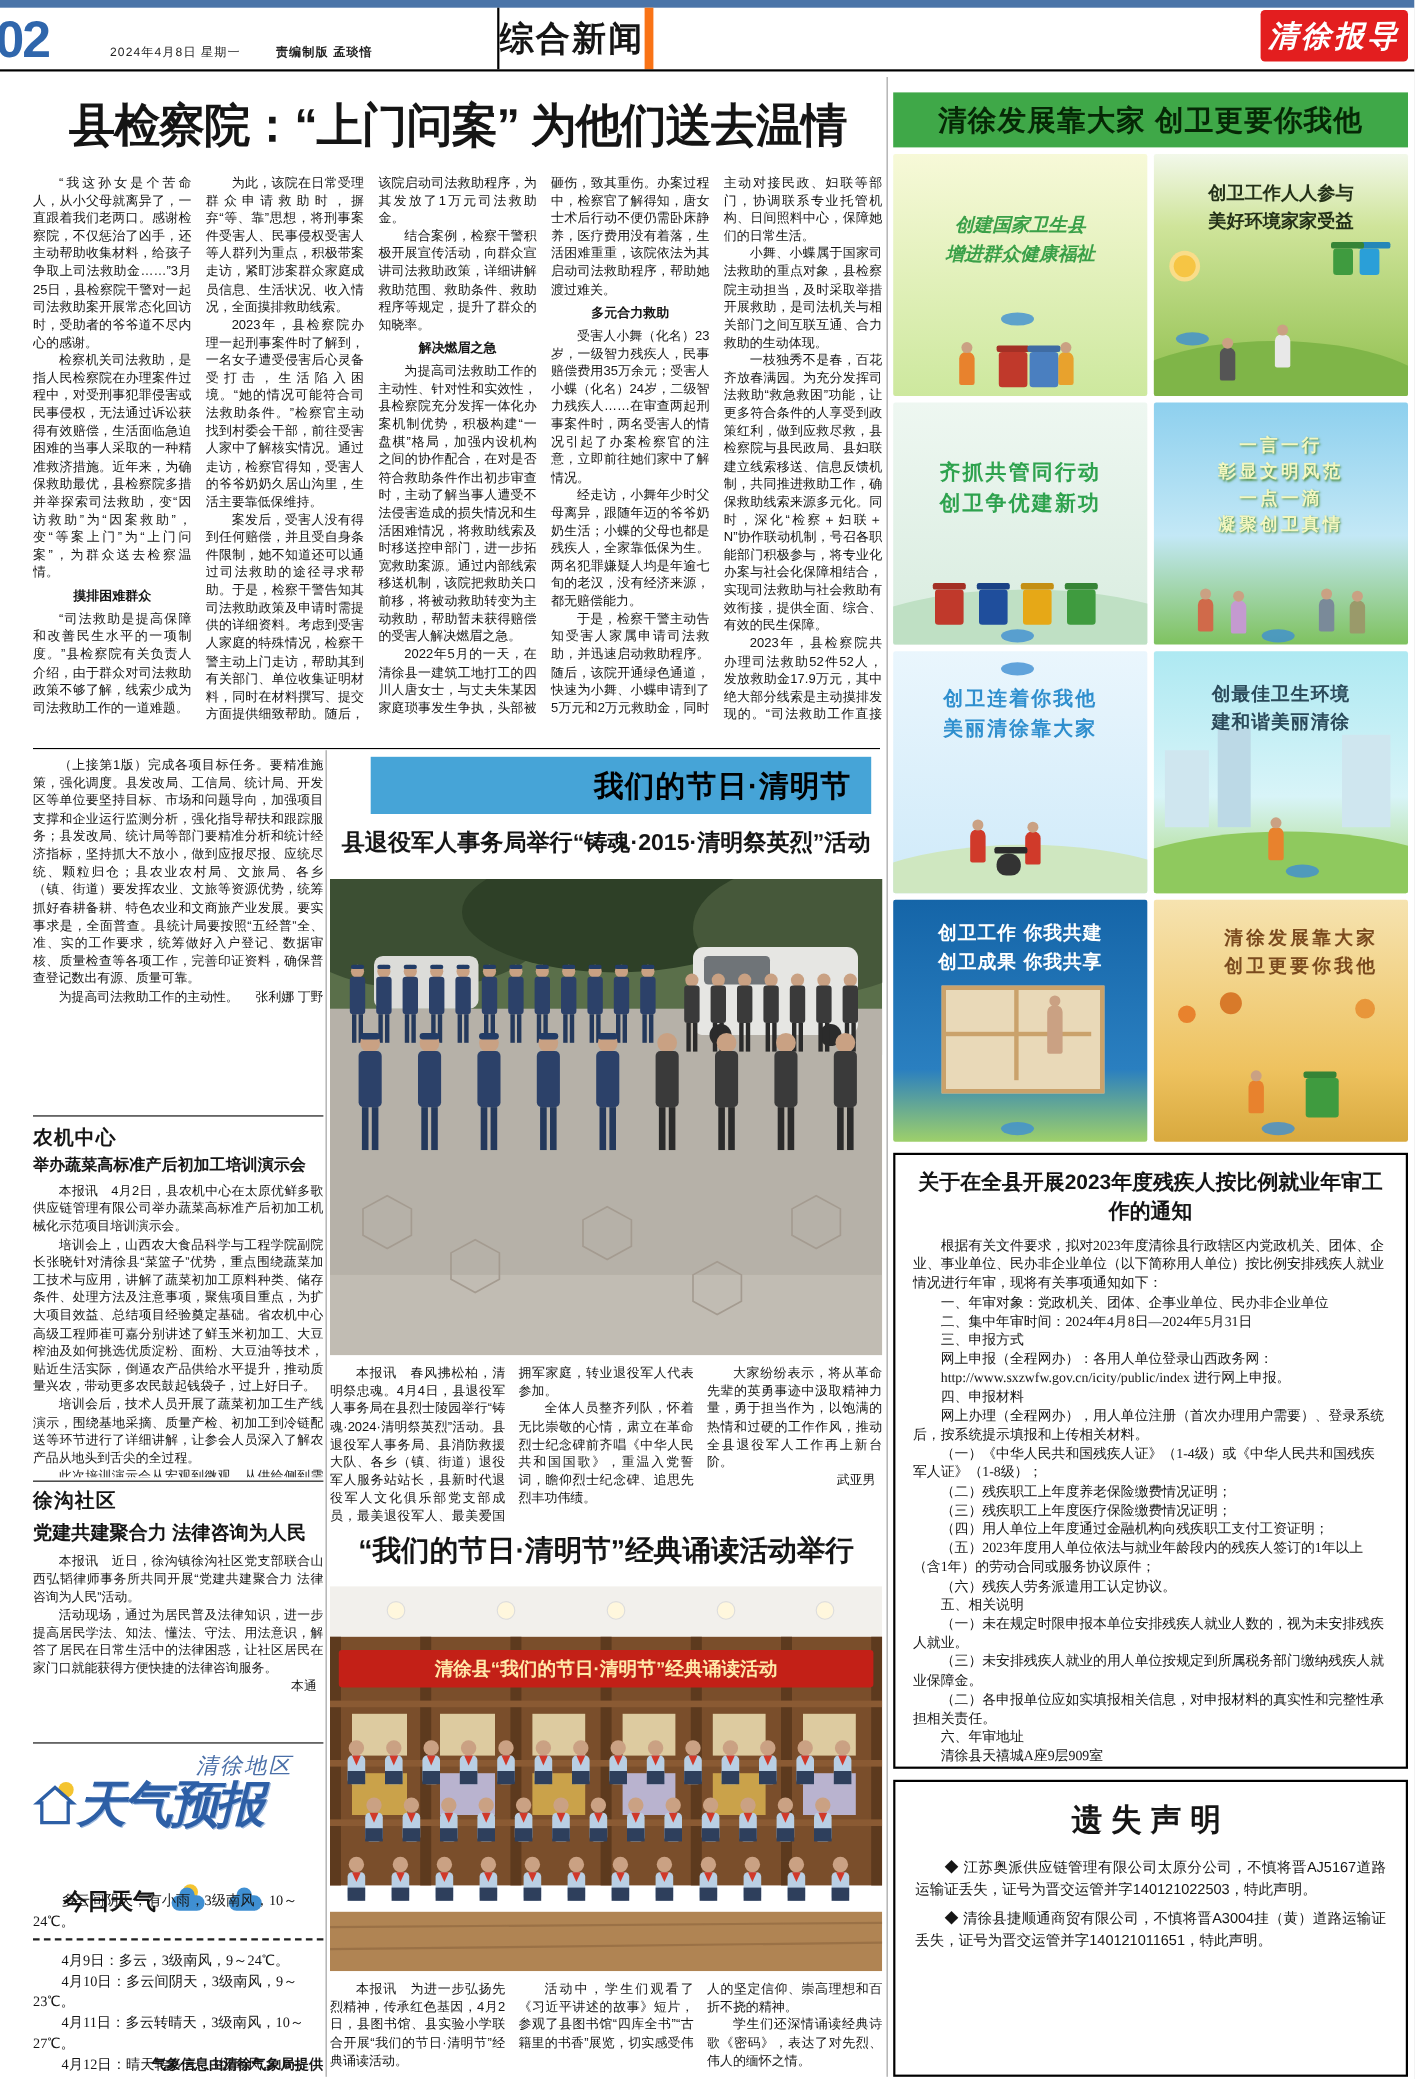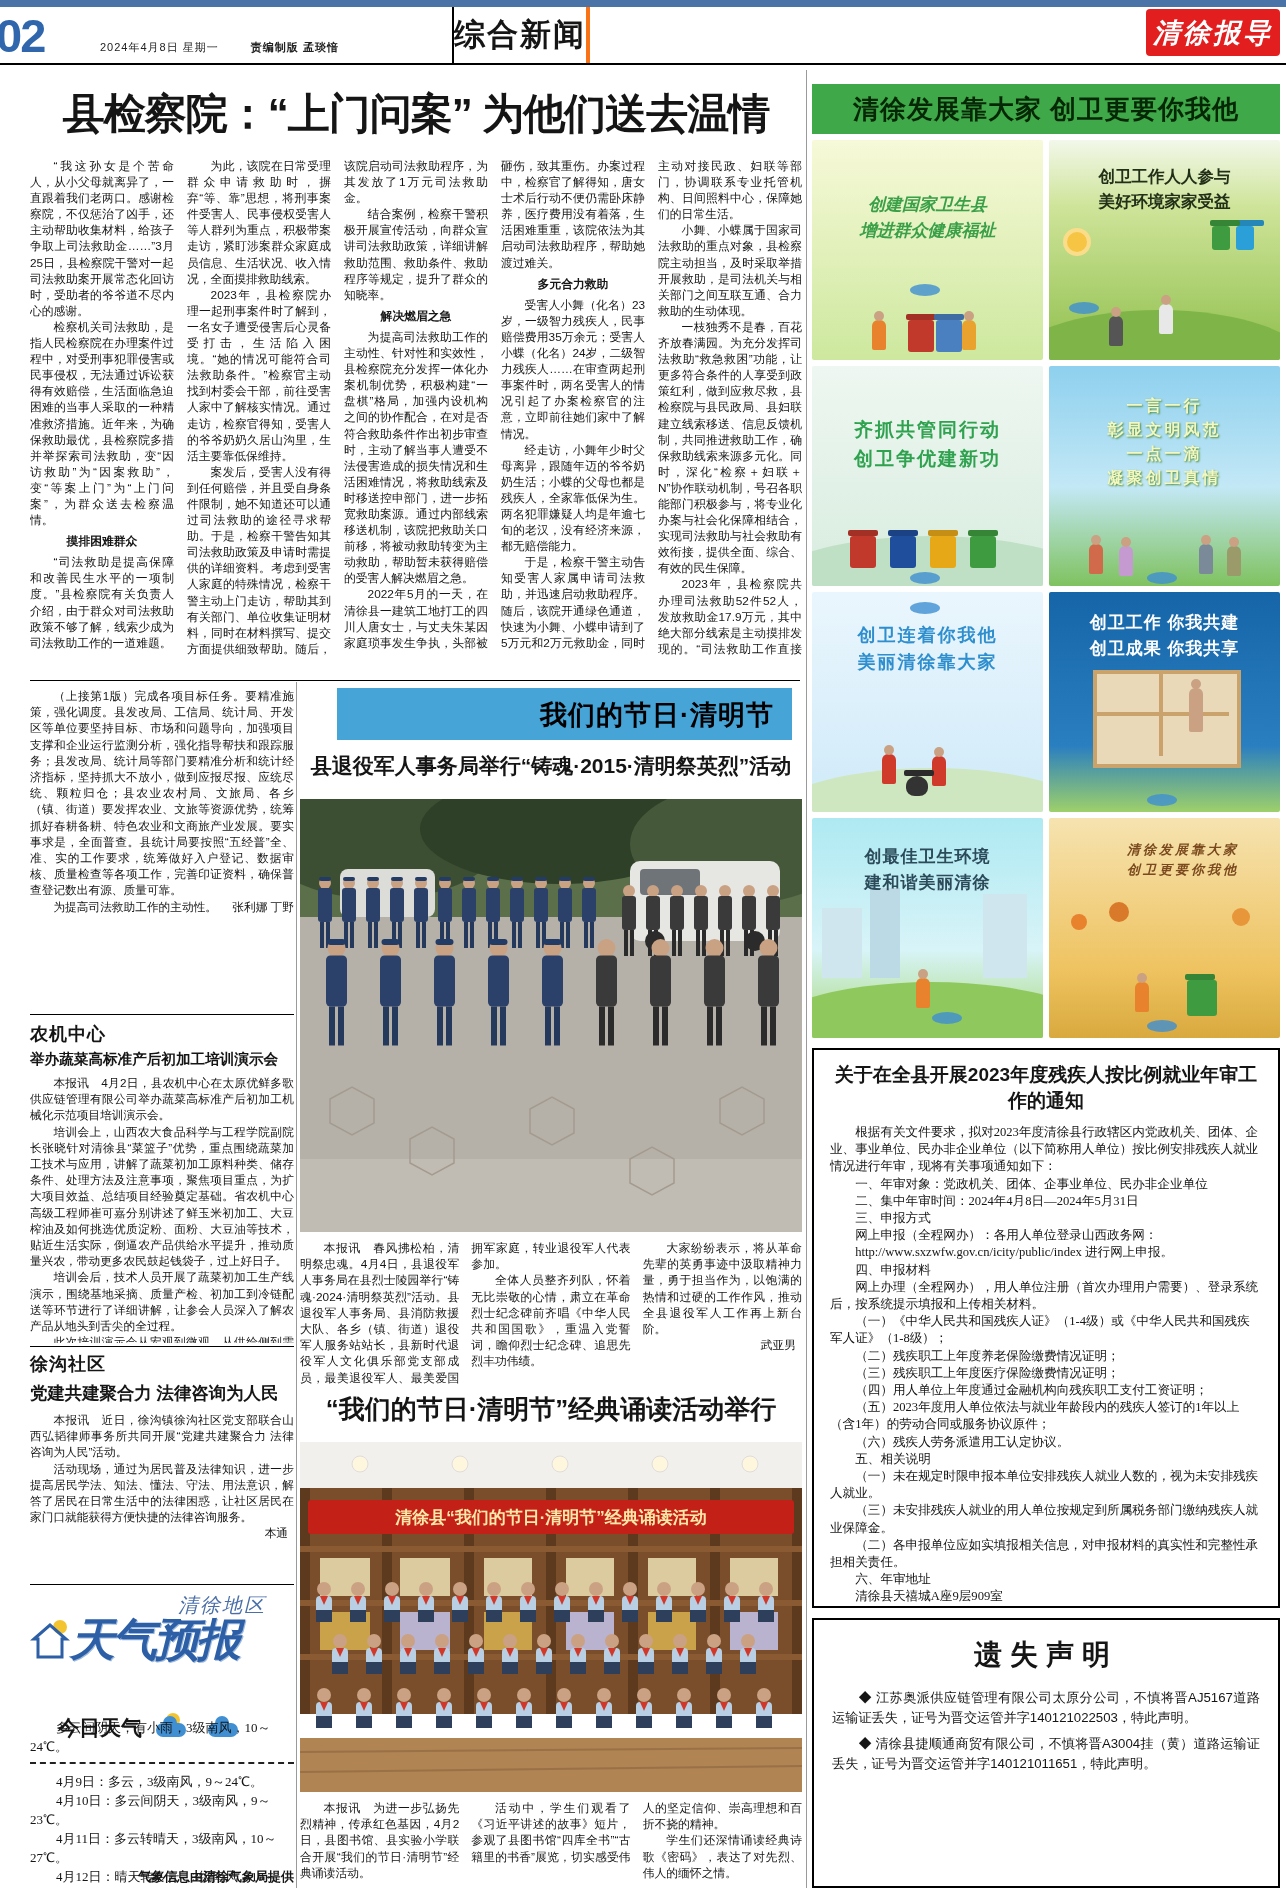--- a/index.html
+++ b/index.html
@@ -4,21 +4,21 @@
 <style>
   html,body{margin:0;padding:0;background:#e9e9e9;}
   #page{position:relative;width:1286px;height:1890px;background:#fff;margin:0 auto;
         font-family:"Liberation Sans",sans-serif;color:#151515;overflow:hidden;}
   .abs{position:absolute;}
   
   .topbar{left:0;top:0;width:1286px;height:7px;background:#4a74a8;}
   .pagenum{left:-4px;top:8px;font-size:47px;font-weight:900;color:#2f66ac;letter-spacing:-2px;}
   .dateline{left:100px;top:40px;font-size:11px;color:#222;letter-spacing:1px;}
   .dateline b{margin-left:28px;font-weight:bold;}
-  .section-box{left:452px;top:7px;width:132px;height:56px;border-left:2px solid #000;border-right:4px solid #f97316;
+  .section-box{left:452px;top:7px;width:132px;height:56px;border-left:2px solid #000;border-right:8px solid #f97316;
      display:flex;align-items:center;justify-content:center;font-size:31px;font-weight:900;letter-spacing:2px;}
   .masthead{left:1146px;top:9px;width:134px;height:47px;background:#e31e1f;border-radius:4px;color:#fff;
      display:flex;align-items:center;justify-content:center;font-family:"Liberation Serif",serif;
      font-style:italic;font-weight:bold;font-size:27px;letter-spacing:3px;}
   .header-rule{left:0;top:63px;width:1286px;height:2px;background:#000;}
   
   .vrule{width:1px;background:#9a9a9a;}
   .hrule{height:1px;background:#000;}
   
   .lead{left:30px;top:76px;width:772px;}
@@ -459,46 +459,46 @@
       <div class="wm" style="left:98px;top:10px;"></div>
       <div class="pslogan" style="margin-top:30px;color:#2f8fce;font-size:18px;letter-spacing:2px;">
         <div>创卫连着你我他</div>
         <div>美丽清徐靠大家</div>
       </div>
       <div class="hill" style="left:-50px;bottom:-66px;width:340px;height:110px;background:#cfe7c0;"></div>
       <div class="fig" style="left:70px;bottom:28px;background:#d03a2a;"></div>
       <div class="fig" style="left:120px;bottom:26px;background:#d03a2a;"></div>
       <div class="bin" style="left:94px;bottom:16px;background:#333;width:22px;height:20px;border-radius:50% 50% 40% 40%;"></div>
     </div>
-    <div class="poster" style="background:linear-gradient(180deg,#1565a8,#2a7fc0 70%,#9ed06a 100%);">
-      <div class="pslogan" style="margin-top:18px;color:#fff;font-size:17px;letter-spacing:1px;">
-        <div>创卫工作 你我共建</div>
-        <div>创卫成果 你我共享</div>
-      </div>
-      <div style="position:absolute;left:44px;top:78px;width:140px;height:90px;background:#e9d9b8;border:4px solid #caa26b;">
-        <div style="position:absolute;left:62px;top:0;width:4px;height:82px;background:#caa26b;"></div>
-        <div style="position:absolute;left:0;top:38px;width:132px;height:4px;background:#caa26b;"></div>
-      </div>
-      <div class="fig" style="left:140px;top:96px;background:#caa183;height:44px;"></div>
-      <div class="wm" style="left:98px;bottom:6px;"></div>
-    </div>
     <div class="poster" style="background:linear-gradient(180deg,#aee9f2,#d8f4f8 60%,#a8d877 100%);">
       <div class="pslogan" style="margin-top:26px;color:#2b4a5a;font-size:17px;letter-spacing:1px;">
         <div>创最佳卫生环境</div>
         <div>建和谐美丽清徐</div>
       </div>
       <div style="position:absolute;left:10px;bottom:60px;width:40px;height:70px;background:#cfe6ef;"></div>
       <div style="position:absolute;left:58px;bottom:60px;width:30px;height:90px;background:#bcd9e6;"></div>
       <div style="position:absolute;right:16px;bottom:60px;width:44px;height:84px;background:#cfe6ef;"></div>
       <div class="hill" style="left:-60px;bottom:-64px;width:360px;height:120px;background:#8fc95e;"></div>
       <div class="fig" style="left:104px;bottom:30px;background:#e8822d;"></div>
       <div class="wm" style="left:120px;bottom:14px;"></div>
     </div>
+    <div class="poster" style="background:linear-gradient(180deg,#1565a8,#2a7fc0 70%,#9ed06a 100%);">
+      <div class="pslogan" style="margin-top:18px;color:#fff;font-size:17px;letter-spacing:1px;">
+        <div>创卫工作 你我共建</div>
+        <div>创卫成果 你我共享</div>
+      </div>
+      <div style="position:absolute;left:44px;top:78px;width:140px;height:90px;background:#e9d9b8;border:4px solid #caa26b;">
+        <div style="position:absolute;left:62px;top:0;width:4px;height:82px;background:#caa26b;"></div>
+        <div style="position:absolute;left:0;top:38px;width:132px;height:4px;background:#caa26b;"></div>
+      </div>
+      <div class="fig" style="left:140px;top:96px;background:#caa183;height:44px;"></div>
+      <div class="wm" style="left:98px;bottom:6px;"></div>
+    </div>
     <div class="poster" style="background:linear-gradient(180deg,#f6e3b0,#eec25f 70%,#d8a93e 100%);">
-      <div class="pslogan" style="margin-top:22px;color:#7a4a1e;font-size:13px;font-style:italic;letter-spacing:3px;margin-left:37px;">
+      <div class="pslogan" style="margin-top:22px;color:#7a4a1e;font-size:17px;letter-spacing:3px;margin-left:37px;">
         <div>清徐发展靠大家</div>
         <div>创卫更要你我他</div>
       </div>
       <div class="sunc" style="left:22px;top:96px;width:16px;height:16px;background:#e8822d;box-shadow:none;border-radius:50%;"></div>
       <div class="sunc" style="left:60px;top:84px;width:20px;height:20px;background:#d87a2a;box-shadow:none;"></div>
       <div class="sunc" style="right:30px;top:90px;width:18px;height:18px;background:#e8963a;box-shadow:none;"></div>
       <div class="fig" style="left:86px;bottom:26px;background:#e8822d;"></div>
       <div class="bin" style="left:138px;bottom:22px;background:#3f9b3f;width:30px;height:36px;"></div>
       <div class="wm" style="left:98px;bottom:6px;"></div>
     </div>

